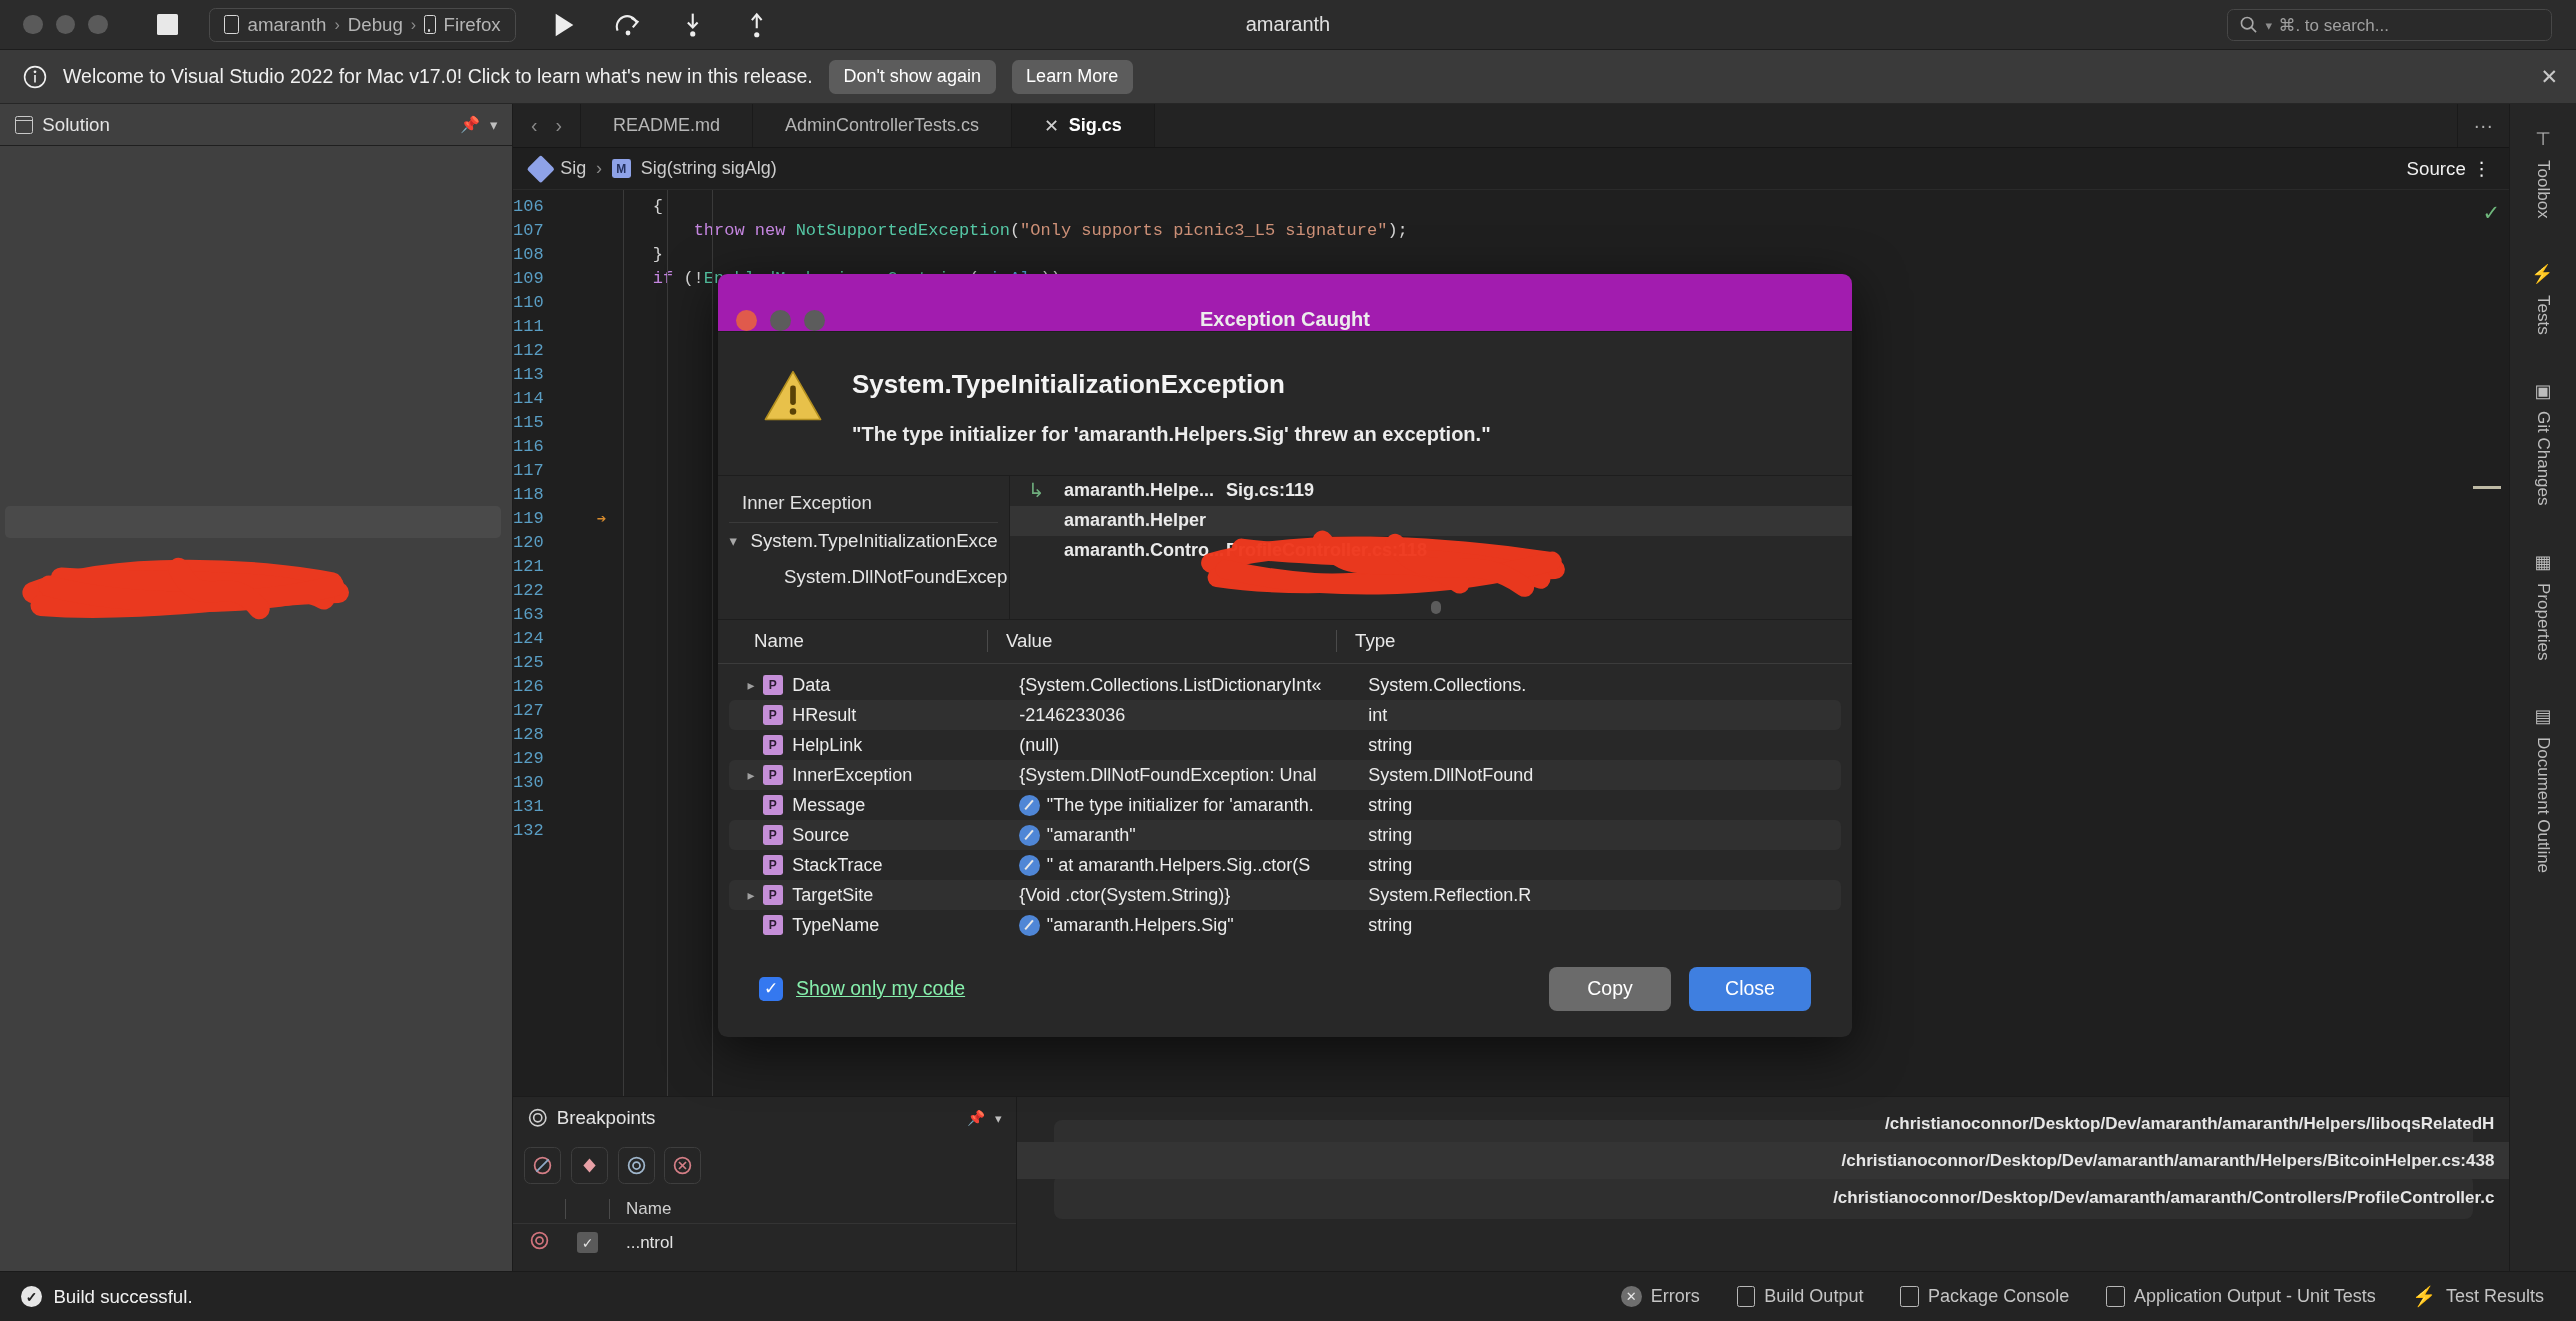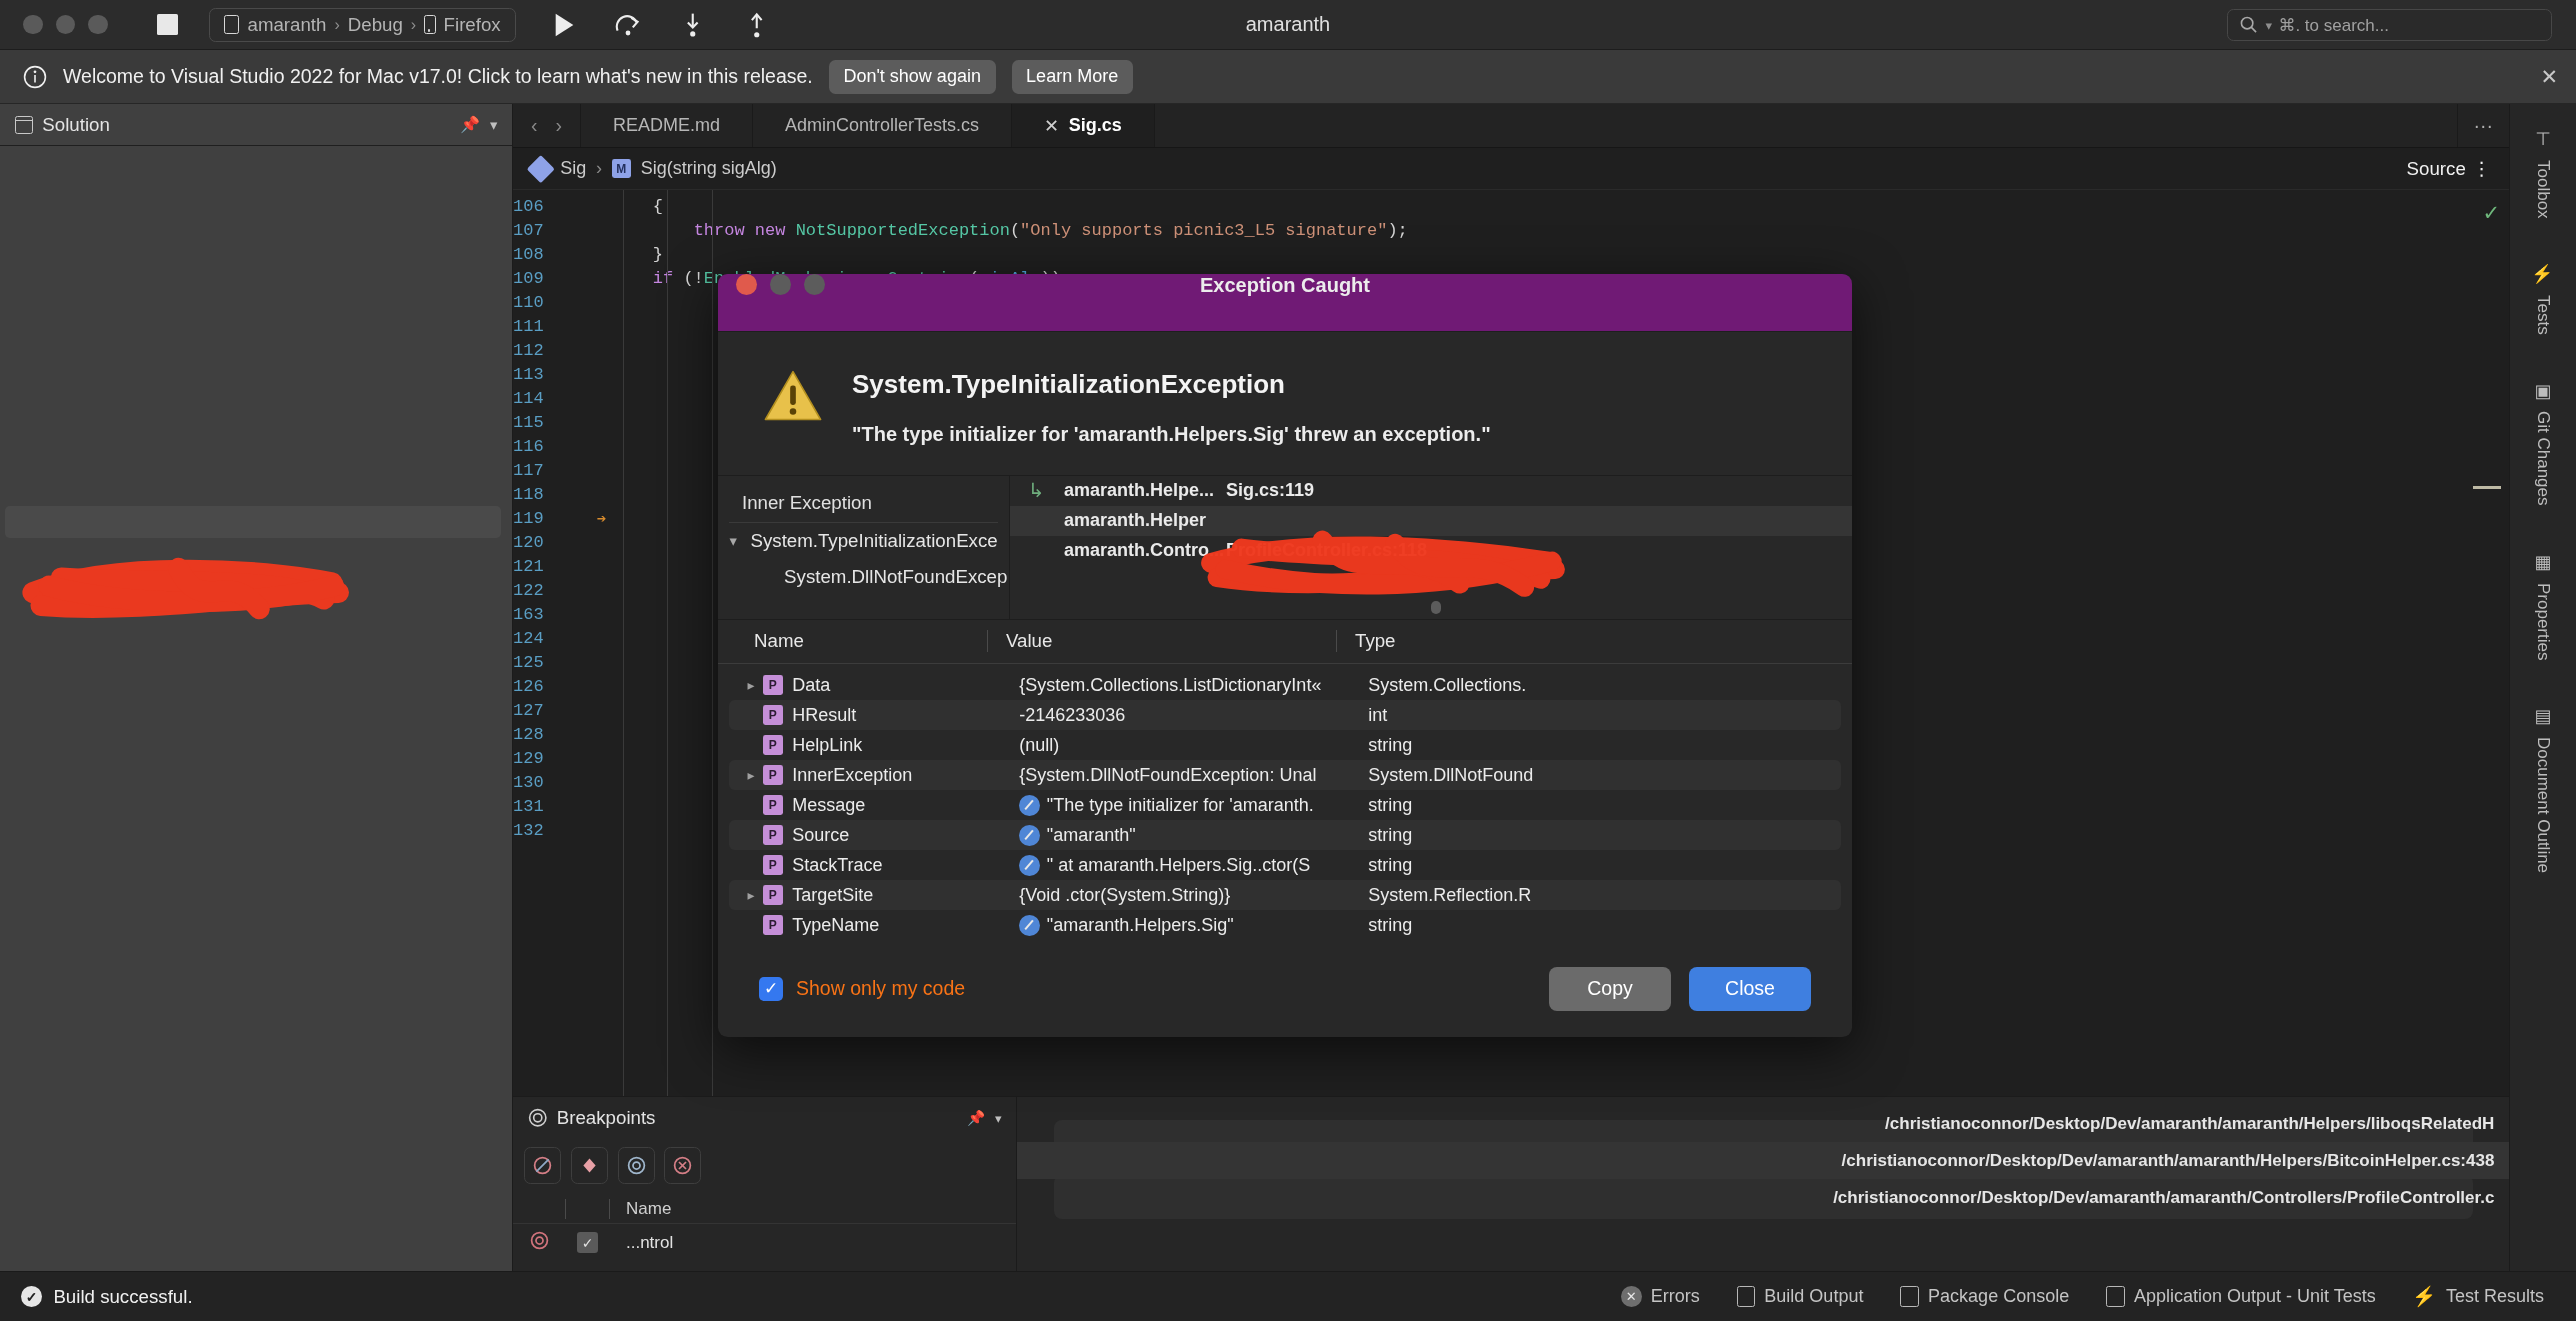--- a/index.html
+++ b/index.html
@@ -146,21 +146,21 @@
   .sb-x { width:21px; height:21px; border-radius:50%; background:#6e6e6e; color:#e8e8e8; font-size:13px; display:flex;align-items:center;justify-content:center;}
 
   
   .modal-wrap { position:absolute; left:718px; top:274px; width:1134px; height:763px; }
   .modal {
     width:100%; height:100%; background:#282828; border-radius:9.7px;
     box-shadow:0 13px 52px rgba(0,0,0,.62); overflow:hidden; position:relative;
     display:flex; flex-direction:column;
   }
   .m-title {
-    height:58px; background:#701a75; display:flex; align-items:flex-start; position:relative;
+    height:58px; background:#a21caf; display:flex; align-items:flex-end; position:relative;
     border-bottom:0.8px solid #1e1e1e; flex:none;
   }
   .m-traffic { display:flex; gap:13px; margin-left:18px; }
   .m-tl { width:21px; height:21px; border-radius:50%; background:#5c5c5c; }
   .m-tl.red { background:#e05a4c; }
   .m-title-text { position:absolute; left:0; right:0; text-align:center; font-size:20px; font-weight:bold; color:#ececec;}
   .m-head { display:flex; gap:29px; padding:37px 39px 29px 45px; flex:none;}
   .warn-tri { width:60px; height:54px; flex:none; }
   .m-ex-name { font-size:26px; font-weight:bold; color:#f4f4f4; margin-bottom:23px;}
   .m-ex-msg { font-size:20px; font-weight:bold; color:#ececec; }
@@ -191,21 +191,21 @@
   .m-exp { width:24px; text-align:center; color:#a0a0a0; font-size:14px; flex:none; margin-left:9.7px;}
   .m-pbadge { width:19.5px; height:19.5px; background:#c58fd8; color:#2b1b33; font-size:12px; font-weight:bold;
               display:flex; align-items:center; justify-content:center; border-radius:2.4px; flex:none; margin-right:9.7px;}
   .m-cname { width:227px; flex:none; }
   .m-cval { width:349px; flex:none; display:flex; align-items:center; gap:6.5px; overflow:hidden; white-space:nowrap;}
   .m-ctype { flex:1; overflow:hidden; white-space:nowrap; }
   .pen { width:21px; height:21px; border-radius:50%; background:#4f86d6; flex:none; position:relative;}
   .pen:after{content:"";position:absolute;left:9px;top:4px;width:2.4px;height:12px;background:#e8e8e8;transform:rotate(40deg);}
   .m-foot { height:97px; display:flex; align-items:center; padding:0 41px; flex:none;}
   .cbox { width:24px; height:24px; border-radius:4.9px; background:#3478f0; display:flex; align-items:center; justify-content:center; color:#fff; font-size:17px; margin-right:13px;}
-  .cb-label { font-size:19.5px; color:#f97316; }
+  .cb-label { font-size:19.5px; color:#86efac;text-decoration:underline; }
   .m-btns { margin-left:auto; display:flex; gap:18px; }
   .mbtn { height:44px; min-width:122px; border-radius:8px; border:none; font-size:19.5px; color:#fff;
           font-family:inherit; cursor:pointer; padding:0 12px;}
   .mbtn.sec { background:#6b6b6b; }
   .mbtn.pri { background:#3f7fe0; }
 
   
   .redact { position:absolute; pointer-events:none; }
 </style>
 </head>

